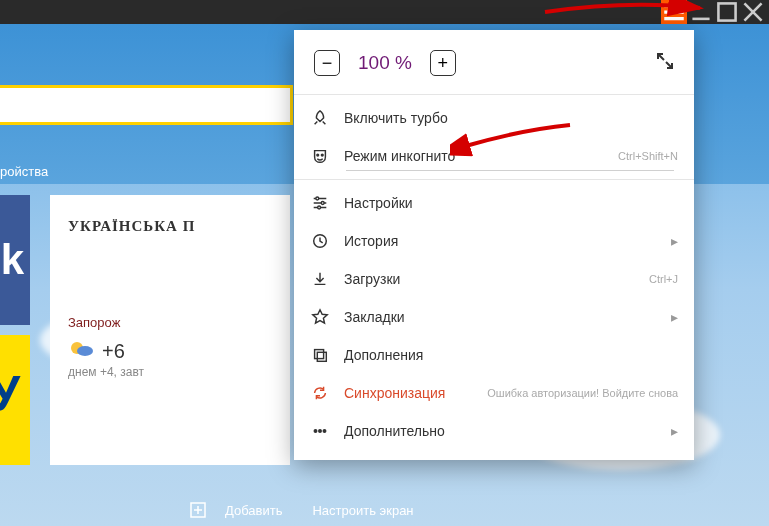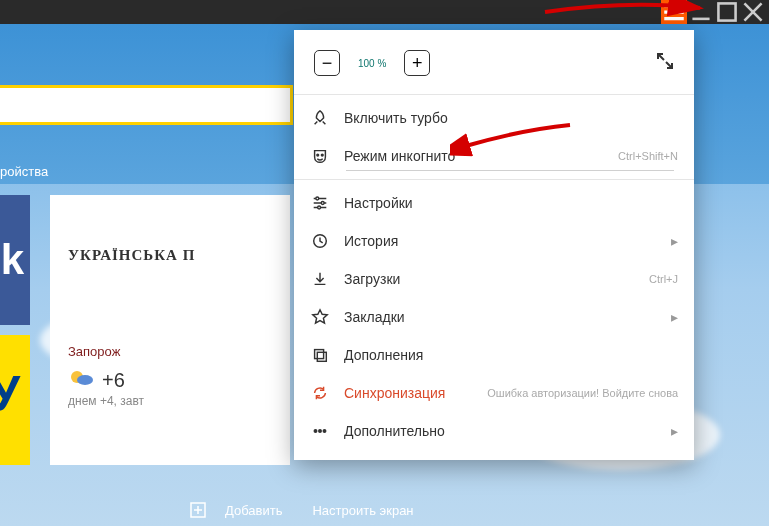--- a/index.html
+++ b/index.html
@@ -21,21 +21,21 @@
 
   
   .topband { position: absolute; left: 0; right: 0; top: 24px; height: 160px; background: linear-gradient(180deg,#3d92d6 0%, #5aa4dd 100%); }
   .searchbar { position: absolute; left: 0; top: 64px; width: 290px; height: 34px; background: #fff; outline: 3px solid #ffd100; }
   .toptext { position: absolute; left: 0; top: 140px; color: #fff; font-size: 13px; text-align: right; }
 
   
   .tile { position: absolute; width: 130px; height: 130px; }
   .tile.fb { left: -100px; top: 195px; background: #3b5998; color: #fff; font-size: 42px; font-weight: bold; display:flex; align-items:center; justify-content:flex-end; padding-right:6px; }
   .tile.ua { left: -100px; top: 335px; width:130px; height:130px; background:#ffe000; color:#000; }
-  .tile.news { position:absolute; left: 50px; top:195px; width: 240px; height:270px; background:#fff; color:#333; padding: 52px 18px 0 18px; }
+  .tile.news { position:absolute; left: 50px; top:195px; width: 240px; height:270px; background:#fff; color:#333; padding: 23px 18px 0 18px; }
   .tile.news .title { font-family: Georgia, serif; font-size:15px; font-weight:bold; letter-spacing:1px; }
   .tile.news .city { font-size:13px; color:#7f1d1d; margin-top:80px; }
   .tile.news .temp { font-size:20px; color:#333; display:flex; align-items:center; gap:6px; margin-top:8px; }
   .tile.news .forecast { font-size:12px; color:#888; }
   .tile.ua .bigU { font-size:50px; font-weight:bold; color:#003f8a; position:absolute; right:10px; top:30px; }
 
   
   .bottom-buttons { position:absolute; left: 190px; bottom: 8px; display:flex; gap:30px; color:#fff; font-size:13px; }
   .bottom-buttons .bbtn { display:flex; align-items:center; gap:19px; cursor:pointer; }
 
@@ -50,21 +50,21 @@
   .menu-row .ic svg { width:18px; height:18px; stroke:#333; fill:none; stroke-width:1.6; }
   .menu-row .lbl { flex:1; }
   .menu-row .shortcut { font-size:11px; color:#aaa; }
   .menu-row .chev { font-size:14px; color:#999; }
   .menu-row.sync .lbl { color:#d94a2b; }
   .menu-row.sync .ic svg { stroke:#d94a2b; }
   .menu-sep { height:1px; background:#e5e5e5; margin: 4px 0; }
   .zoom-row { display:flex; align-items:center; justify-content:space-between; padding: 6px 20px 14px 20px; }
   .zoom-left { display:flex; align-items:center; gap:18px; }
   .zbtn { width:26px; height:26px; border:1.5px solid #333; border-radius:5px; display:flex; align-items:center; justify-content:center; font-size:18px; cursor:pointer; background:#fff; }
-  .zval { font-size:10px; color:#0f766e; }
+  .zval { font-size:19px; color:#701a75; }
   .fs { cursor:pointer; }
   .underline-short { position:absolute; left:52px; right:20px; bottom:4px; height:1px; background:#d0d0d0; }
 
   
   .arrow-svg { position:absolute; pointer-events:none; }
 </style>
 </head>
 <body>
 
 <div class="cloud c1"></div>

